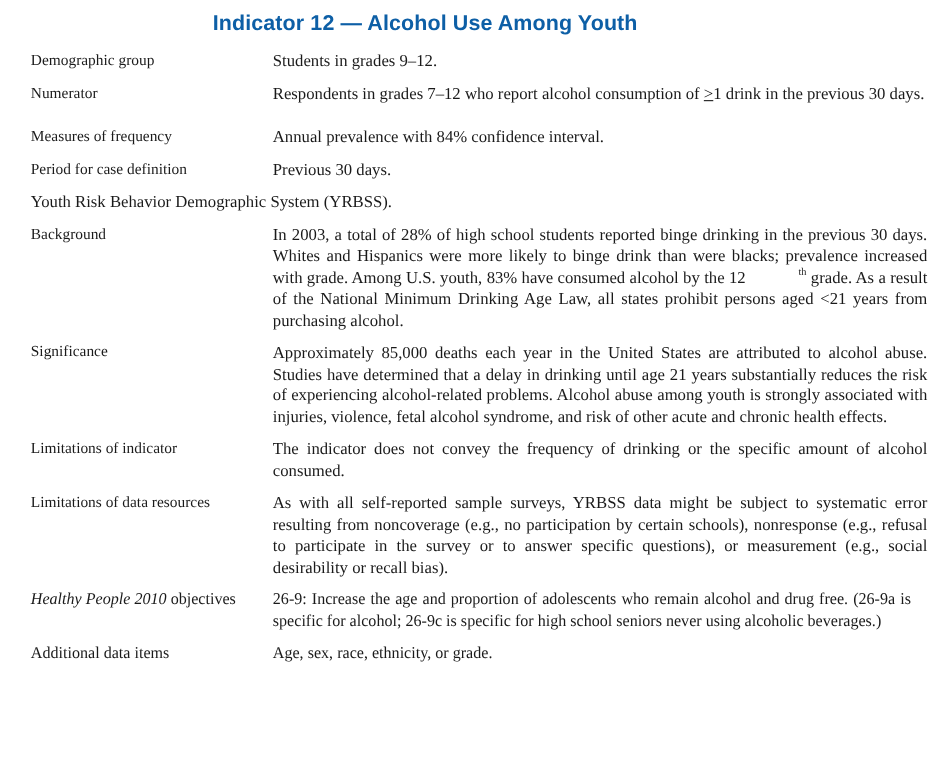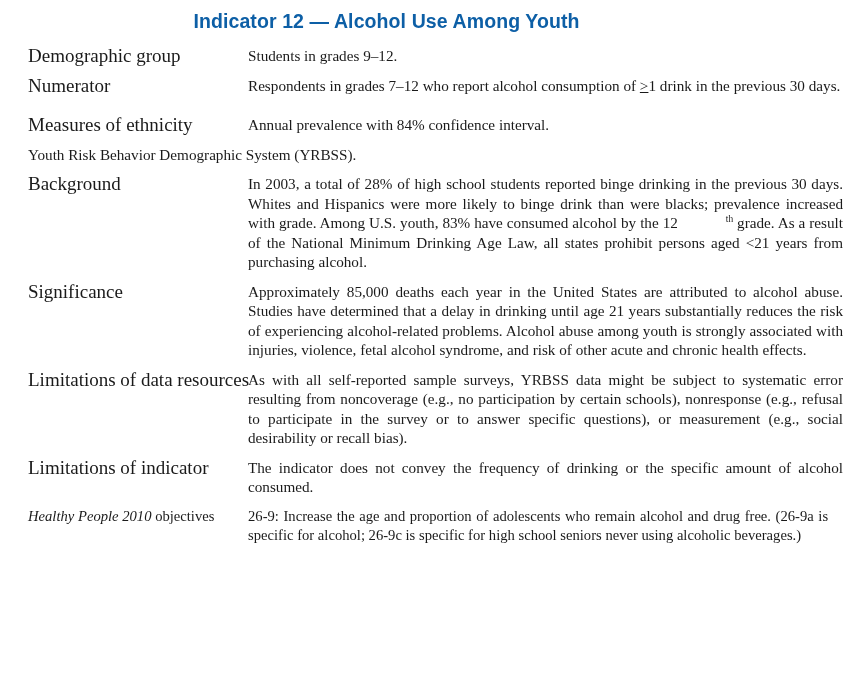--- a/index.html
+++ b/index.html
@@ -45,21 +45,21 @@
 
   .row {
     display: flex;
     align-items: flex-start;
     margin-bottom: 10px;
   }
 
   .label {
     width: 220px;
     flex: 0 0 220px;
-    font-size: 19px;
+    font-size: 14px;
     line-height: 19.5px;
     color: #1a1a1a;
     padding-right: 8px;
     box-sizing: border-box;
     white-space: nowrap;
   }
 
   .label em {
     font-style: italic;
   }
@@ -113,49 +113,57 @@
 
     <div class="row">
       <div class="label">Numerator</div>
       <div class="value"><span>Respondents in grades 7–12 who report alcohol consumption of </span><span class="ge">&gt;</span><span>1 drink in the previous 30 days.</span></div>
     </div>
 
     <div class="row">
     </div>
 
     <div class="row">
-      <div class="label">Measures of ethnicity</div>
+      <div class="label">Measures of frequency</div>
       <div class="value short">Annual prevalence with 84% confidence interval.</div>
     </div>
 
+    <div class="row">
+      <div class="label">Period for case definition</div>
+      <div class="value short">Previous 30 days.</div>
+    </div>
 
     <div class="row">
       <div class="value short">Youth Risk Behavior Demographic System (YRBSS).</div>
     </div>
 
     <div class="row">
       <div class="label">Background</div>
       <div class="value"><span>In 2003, a total of 28% of high school students reported binge drinking in the previous 30 days. Whites and Hispanics were more likely to binge drink than were blacks; prevalence increased with grade. Among U.S. youth, 83% have consumed alcohol by the 12</span><sup>th</sup><span> grade. As a result of the National Minimum Drinking Age Law, all states prohibit persons aged &lt;21 years from purchasing alcohol.</span></div>
     </div>
 
     <div class="row">
       <div class="label">Significance</div>
       <div class="value">Approximately 85,000 deaths each year in the United States are attributed to alcohol abuse. Studies have determined that a delay in drinking until age 21 years substantially reduces the risk of experiencing alcohol-related problems. Alcohol abuse among youth is strongly associated with injuries, violence, fetal alcohol syndrome, and risk of other acute and chronic health effects.</div>
     </div>
 
     <div class="row">
-      <div class="label">Limitations of data resources</div>
-      <div class="value">As with all self-reported sample surveys, YRBSS data might be subject to systematic error resulting from noncoverage (e.g., no participation by certain schools), nonresponse (e.g., refusal to participate in the survey or to answer specific questions), or measurement (e.g., social desirability or recall bias).</div>
+      <div class="label">Limitations of indicator</div>
+      <div class="value">The indicator does not convey the frequency of drinking or the specific amount of alcohol consumed.</div>
     </div>
 
     <div class="row">
-      <div class="label">Limitations of indicator</div>
-      <div class="value">The indicator does not convey the frequency of drinking or the specific amount of alcohol consumed.</div>
+      <div class="label">Limitations of data resources</div>
+      <div class="value">As with all self-reported sample surveys, YRBSS data might be subject to systematic error resulting from noncoverage (e.g., no participation by certain schools), nonresponse (e.g., refusal to participate in the survey or to answer specific questions), or measurement (e.g., social desirability or recall bias).</div>
     </div>
 
     <div class="row condensed">
       <div class="label"><em>Healthy People 2010</em><span> objectives</span></div>
       <div class="value">26-9: Increase the age and proportion of adolescents who remain alcohol and drug free. (26-9a is specific for alcohol; 26-9c is specific for high school seniors never using alcoholic beverages.)</div>
     </div>
 
+    <div class="row condensed">
+      <div class="label">Additional data items</div>
+      <div class="value short">Age, sex, race, ethnicity, or grade.</div>
+    </div>
 
   </div>
 </div>
 
 </body></html>

